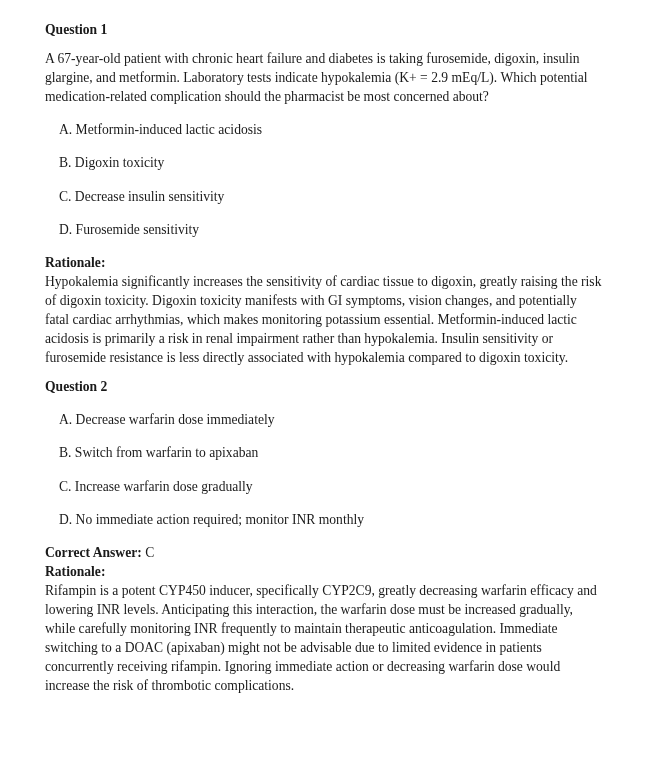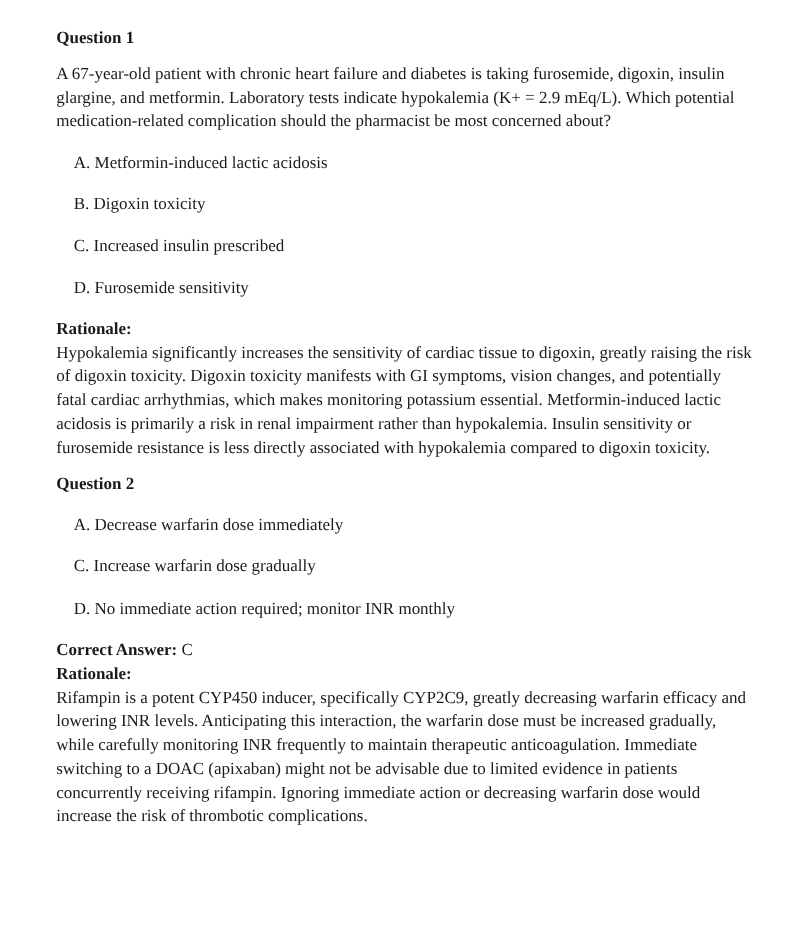--- a/index.html
+++ b/index.html
@@ -25,31 +25,32 @@
 <body>
 
 <div class="page">
 
   <section class="question">
     <h2 class="q-heading">Question 1</h2>
     <p class="q-text">A 67-year-old patient with chronic heart failure and diabetes is taking furosemide, digoxin, insulin glargine, and metformin. Laboratory tests indicate hypokalemia (K+ = 2.9 mEq/L). Which potential medication-related complication should the pharmacist be most concerned about?</p>
     <ul class="options">
       <li>A. Metformin-induced lactic acidosis</li>
       <li>B. Digoxin toxicity</li>
-      <li>C. Increased insulin prescribed</li>
+      <li>C. Decrease insulin sensitivity</li>
       <li>D. Furosemide sensitivity</li>
     </ul>
     <p class="rationale-label">Rationale:</p>
     <p class="rationale-text">Hypokalemia significantly increases the sensitivity of cardiac tissue to digoxin, greatly raising the risk of digoxin toxicity. Digoxin toxicity manifests with GI symptoms, vision changes, and potentially fatal cardiac arrhythmias, which makes monitoring potassium essential. Metformin-induced lactic acidosis is primarily a risk in renal impairment rather than hypokalemia. Insulin sensitivity or furosemide resistance is less directly associated with hypokalemia compared to digoxin toxicity.</p>
   </section>
 
   <section class="question">
     <h2 class="q-heading">Question 2</h2>
     <ul class="options">
       <li>A. Decrease warfarin dose immediately</li>
+      <li>B. Switch from warfarin to apixaban</li>
       <li>C. Increase warfarin dose gradually</li>
       <li>D. No immediate action required; monitor INR monthly</li>
     </ul>
     <p class="answer-line"><span class="answer-label">Correct Answer:</span> <span>C</span></p>
     <p class="rationale-label">Rationale:</p>
     <p class="rationale-text">Rifampin is a potent CYP450 inducer, specifically CYP2C9, greatly decreasing warfarin efficacy and lowering INR levels. Anticipating this interaction, the warfarin dose must be increased gradually, while carefully monitoring INR frequently to maintain therapeutic anticoagulation. Immediate switching to a DOAC (apixaban) might not be advisable due to limited evidence in patients concurrently receiving rifampin. Ignoring immediate action or decreasing warfarin dose would increase the risk of thrombotic complications.</p>
   </section>
 
 </div>
 

